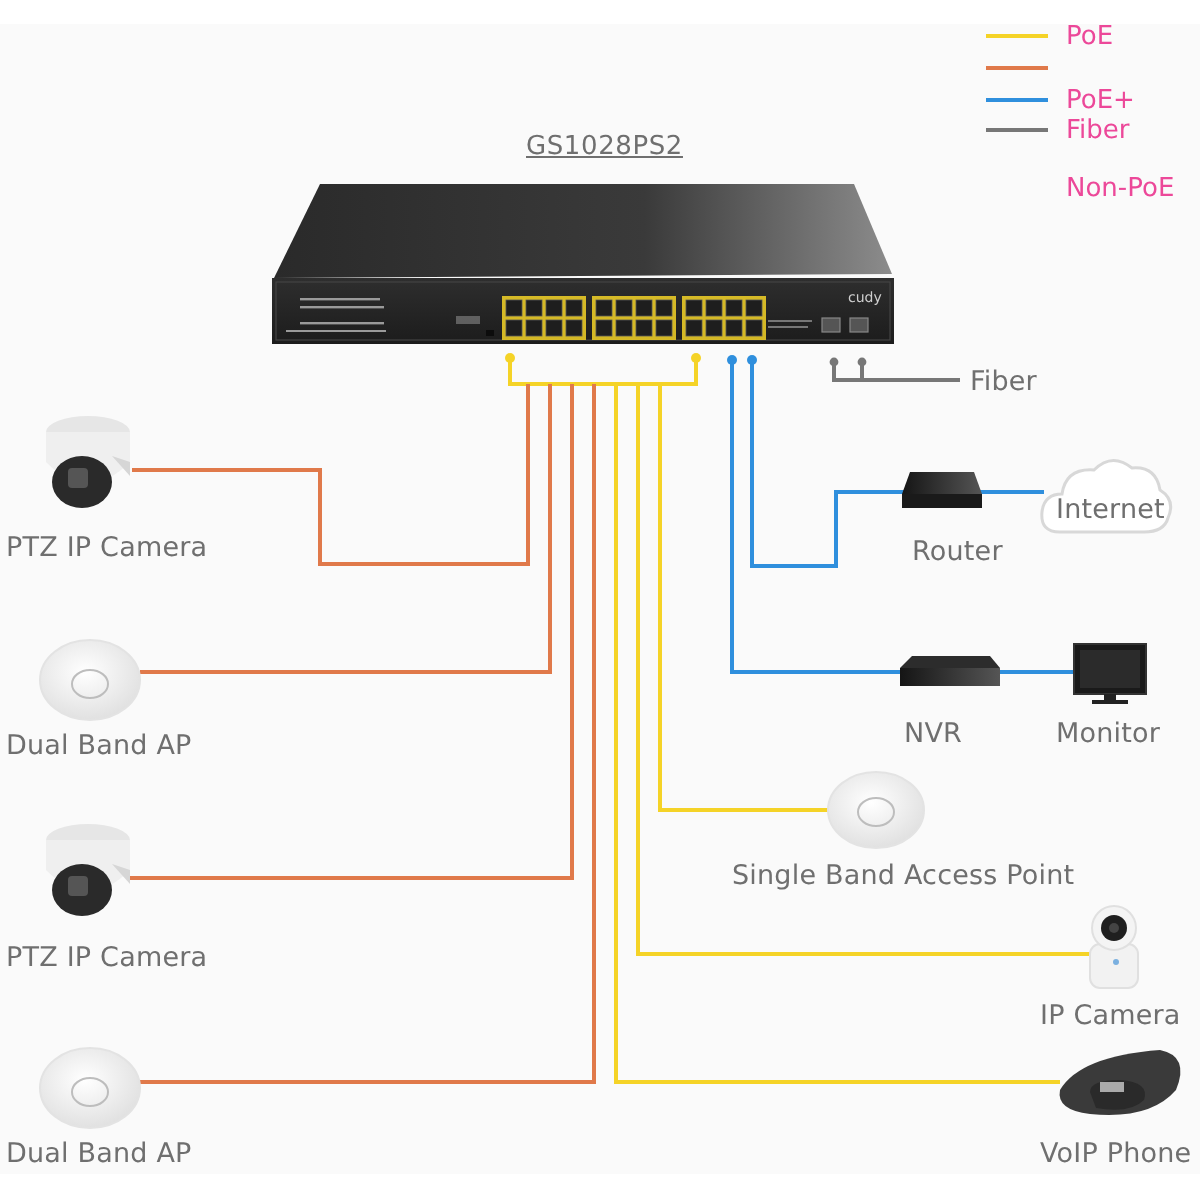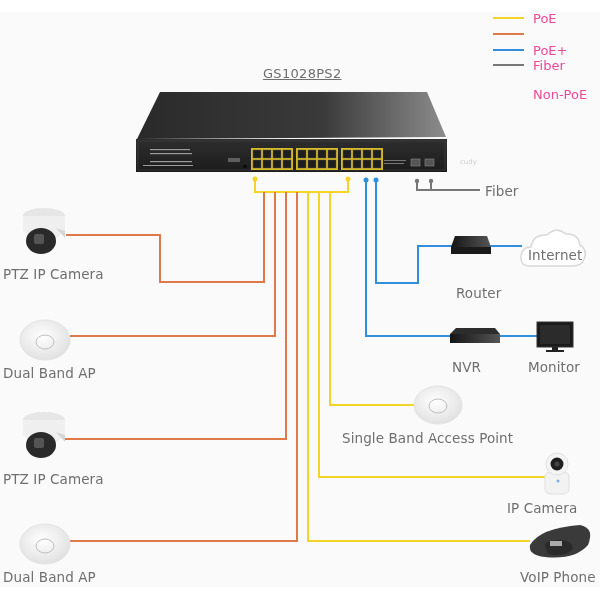--- a/index.html
+++ b/index.html
@@ -194,27 +194,27 @@
     <rect x="550" y="541" width="12" height="5" fill="#aaa"></rect>
   </g>
 </svg>
 
 <div class="legend-lbl" style="left:533px; top:12px;">PoE</div>
 <div class="legend-lbl" style="left:533px; top:44px;">PoE+</div>
 <div class="legend-lbl" style="left:533px; top:44px;margin-top:44px;">Non-PoE</div>
 <div class="legend-lbl" style="left:533px; top:59px;">Fiber</div>
 
 <div class="title" style="left:263px; top:66px;text-decoration:underline;">GS1028PS2</div>
-<div style="position:absolute; left:424px; top:158px; color:#cfcfcf; font-size:7px;margin-left:36px;">cudy</div>
+<div style="position:absolute; left:424px; top:145px; color:#cfcfcf; font-size:7px;">cudy</div>
 
 <div class="lbl" style="left:485px; top:183px;">Fiber</div>
 <div class="lbl" style="left:3px; top:266px;">PTZ IP Camera</div>
 <div class="lbl" style="left:3px; top:365px;">Dual Band AP</div>
 <div class="lbl" style="left:3px; top:471px;">PTZ IP Camera</div>
 <div class="lbl" style="left:3px; top:569px;">Dual Band AP</div>
 
-<div class="lbl" style="left:456px; top:268px;margin-top:17px;">Router</div>
+<div class="lbl" style="left:456px; top:268px;">Router</div>
 <div class="lbl" style="left:528px; top:247px;">Internet</div>
 <div class="lbl" style="left:452px; top:359px;">NVR</div>
 <div class="lbl" style="left:528px; top:359px;">Monitor</div>
-<div class="lbl" style="left:342px; top:430px;">Single Band Access Point</div>
-<div class="lbl" style="left:507px; top:500px;">IP Camera</div>
+<div class="lbl" style="left:366px; top:430px;">Single Band Access Point</div>
+<div class="lbl" style="left:520px; top:500px;">IP Camera</div>
 <div class="lbl" style="left:520px; top:569px;">VoIP Phone</div>
 
 </body></html>

